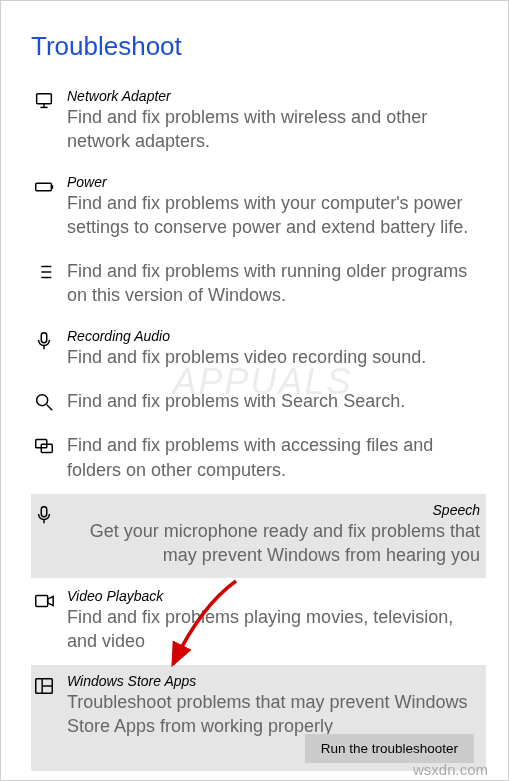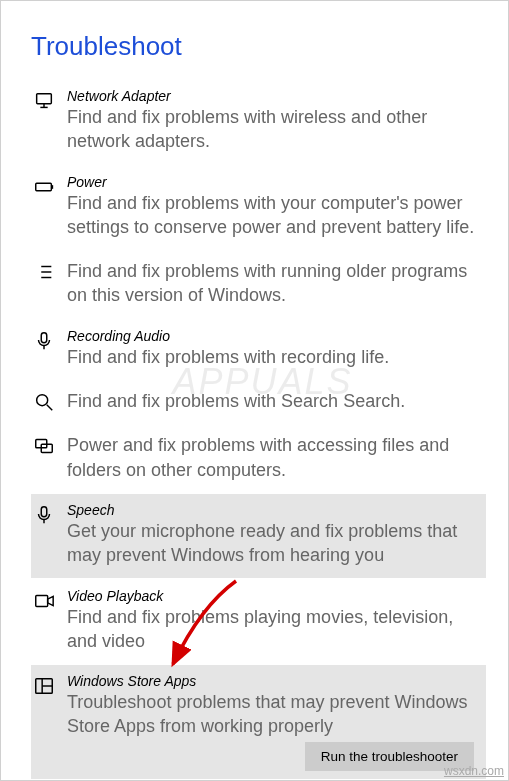--- a/index.html
+++ b/index.html
@@ -27,24 +27,25 @@
       margin-bottom: 18px;
     }
     .item {
       display: flex;
       padding: 8px 6px 10px 2px;
       margin-bottom: 2px;
       cursor: pointer;
     }
     .item.selected {
       background: #e5e5e5;
+      text-align: right;
     }
     .item.active {
       background: #e5e5e5;
-      padding-bottom: 40px;
+      padding-bottom: 32px;
       position: relative;
     }
     .icon-col {
       width: 34px;
       flex-shrink: 0;
       display: flex;
       justify-content: flex-start;
       padding-top: 2px;
     }
     .icon-col svg {
@@ -94,24 +95,23 @@
     }
     .arrow {
       position: absolute;
       top: 575px;
       left: 160px;
       pointer-events: none;
     }
     .footer {
       position: absolute;
       bottom: 2px;
-      right: 4px;
-      font-size: 12px;
+      right: 20px;
+      font-size: 15px;
       color: #aaa;
-      text-decoration: underline;
     }
   </style>
 </head>
 <body>
 
 <div class="container">
   <h1 class="page-title">Troubleshoot</h1>
 
   <div class="item">
     <div class="icon-col">
@@ -129,21 +129,21 @@
 
   <div class="item">
     <div class="icon-col">
       <svg viewBox="0 0 24 24" fill="none" stroke="#000" stroke-width="1.6">
           <rect x="3" y="8" width="17" height="8" rx="1"></rect>
           <line x1="21" y1="10" x2="21" y2="14" stroke-width="2"></line>
         </svg>
     </div>
     <div class="text-col">
       <div class="item-title">Power</div>
-      <div class="item-desc">Find and fix problems with your computer's power settings to conserve power and prevent battery life.</div>
+      <div class="item-desc">Find and fix problems with your computer's power settings to conserve power and extend battery life.</div>
     </div>
   </div>
 
   <div class="item">
     <div class="icon-col">
       <svg viewBox="0 0 24 24" fill="none" stroke="#000" stroke-width="1.6">
           <line x1="5" y1="6" x2="5" y2="6" stroke-width="2"></line>
           <line x1="9" y1="6" x2="20" y2="6"></line>
           <line x1="5" y1="12" x2="5" y2="12" stroke-width="2"></line>
           <line x1="9" y1="12" x2="20" y2="12"></line>
@@ -159,21 +159,21 @@
   <div class="item">
     <div class="icon-col">
       <svg viewBox="0 0 24 24" fill="none" stroke="#000" stroke-width="1.6">
           <rect x="9" y="3" width="6" height="11" rx="3"></rect>
           <path d="M6 11a6 6 0 0 0 12 0"></path>
           <line x1="12" y1="17" x2="12" y2="21"></line>
         </svg>
     </div>
     <div class="text-col">
       <div class="item-title">Recording Audio</div>
-      <div class="item-desc">Find and fix problems with recording life.</div>
+      <div class="item-desc">Find and fix problems video recording sound.</div>
     </div>
   </div>
 
   <div class="item">
     <div class="icon-col">
       <svg viewBox="0 0 24 24" fill="none" stroke="#000" stroke-width="1.6">
           <circle cx="10" cy="10" r="6"></circle>
           <line x1="15" y1="15" x2="21" y2="21"></line>
         </svg>
     </div>
@@ -183,21 +183,21 @@
   </div>
 
   <div class="item">
     <div class="icon-col">
       <svg viewBox="0 0 24 24" fill="none" stroke="#000" stroke-width="1.6">
           <rect x="3" y="5" width="12" height="9" rx="1"></rect>
           <rect x="9" y="10" width="12" height="9" rx="1"></rect>
         </svg>
     </div>
     <div class="text-col">
-      <div class="item-desc">Power and fix problems with accessing files and folders on other computers.</div>
+      <div class="item-desc">Find and fix problems with accessing files and folders on other computers.</div>
     </div>
   </div>
 
   <div class="item selected">
     <div class="icon-col">
       <svg viewBox="0 0 24 24" fill="none" stroke="#000" stroke-width="1.6">
           <rect x="9" y="3" width="6" height="11" rx="3"></rect>
           <path d="M6 11a6 6 0 0 0 12 0"></path>
           <line x1="12" y1="17" x2="12" y2="21"></line>
         </svg>

